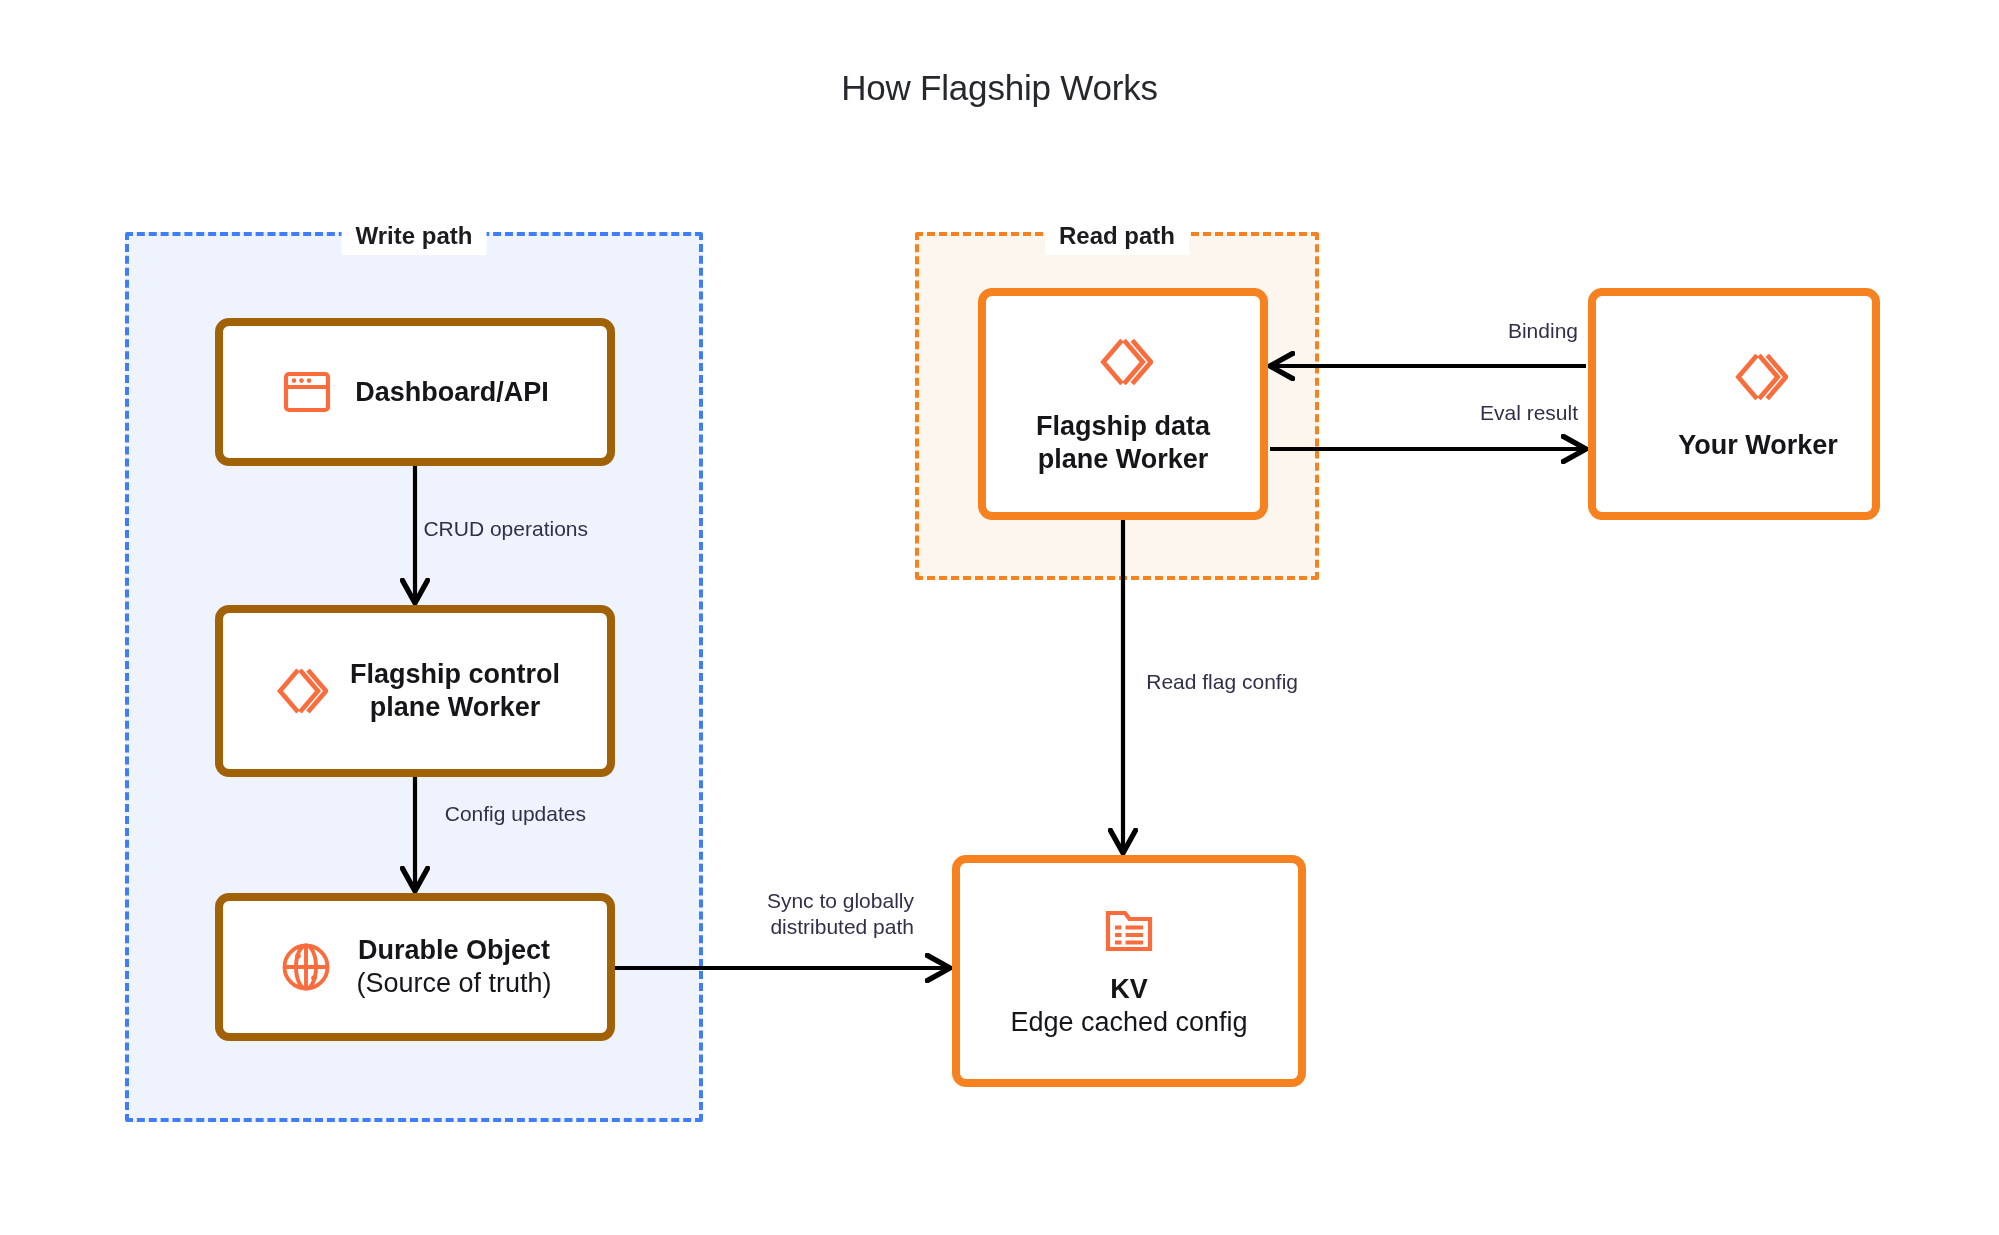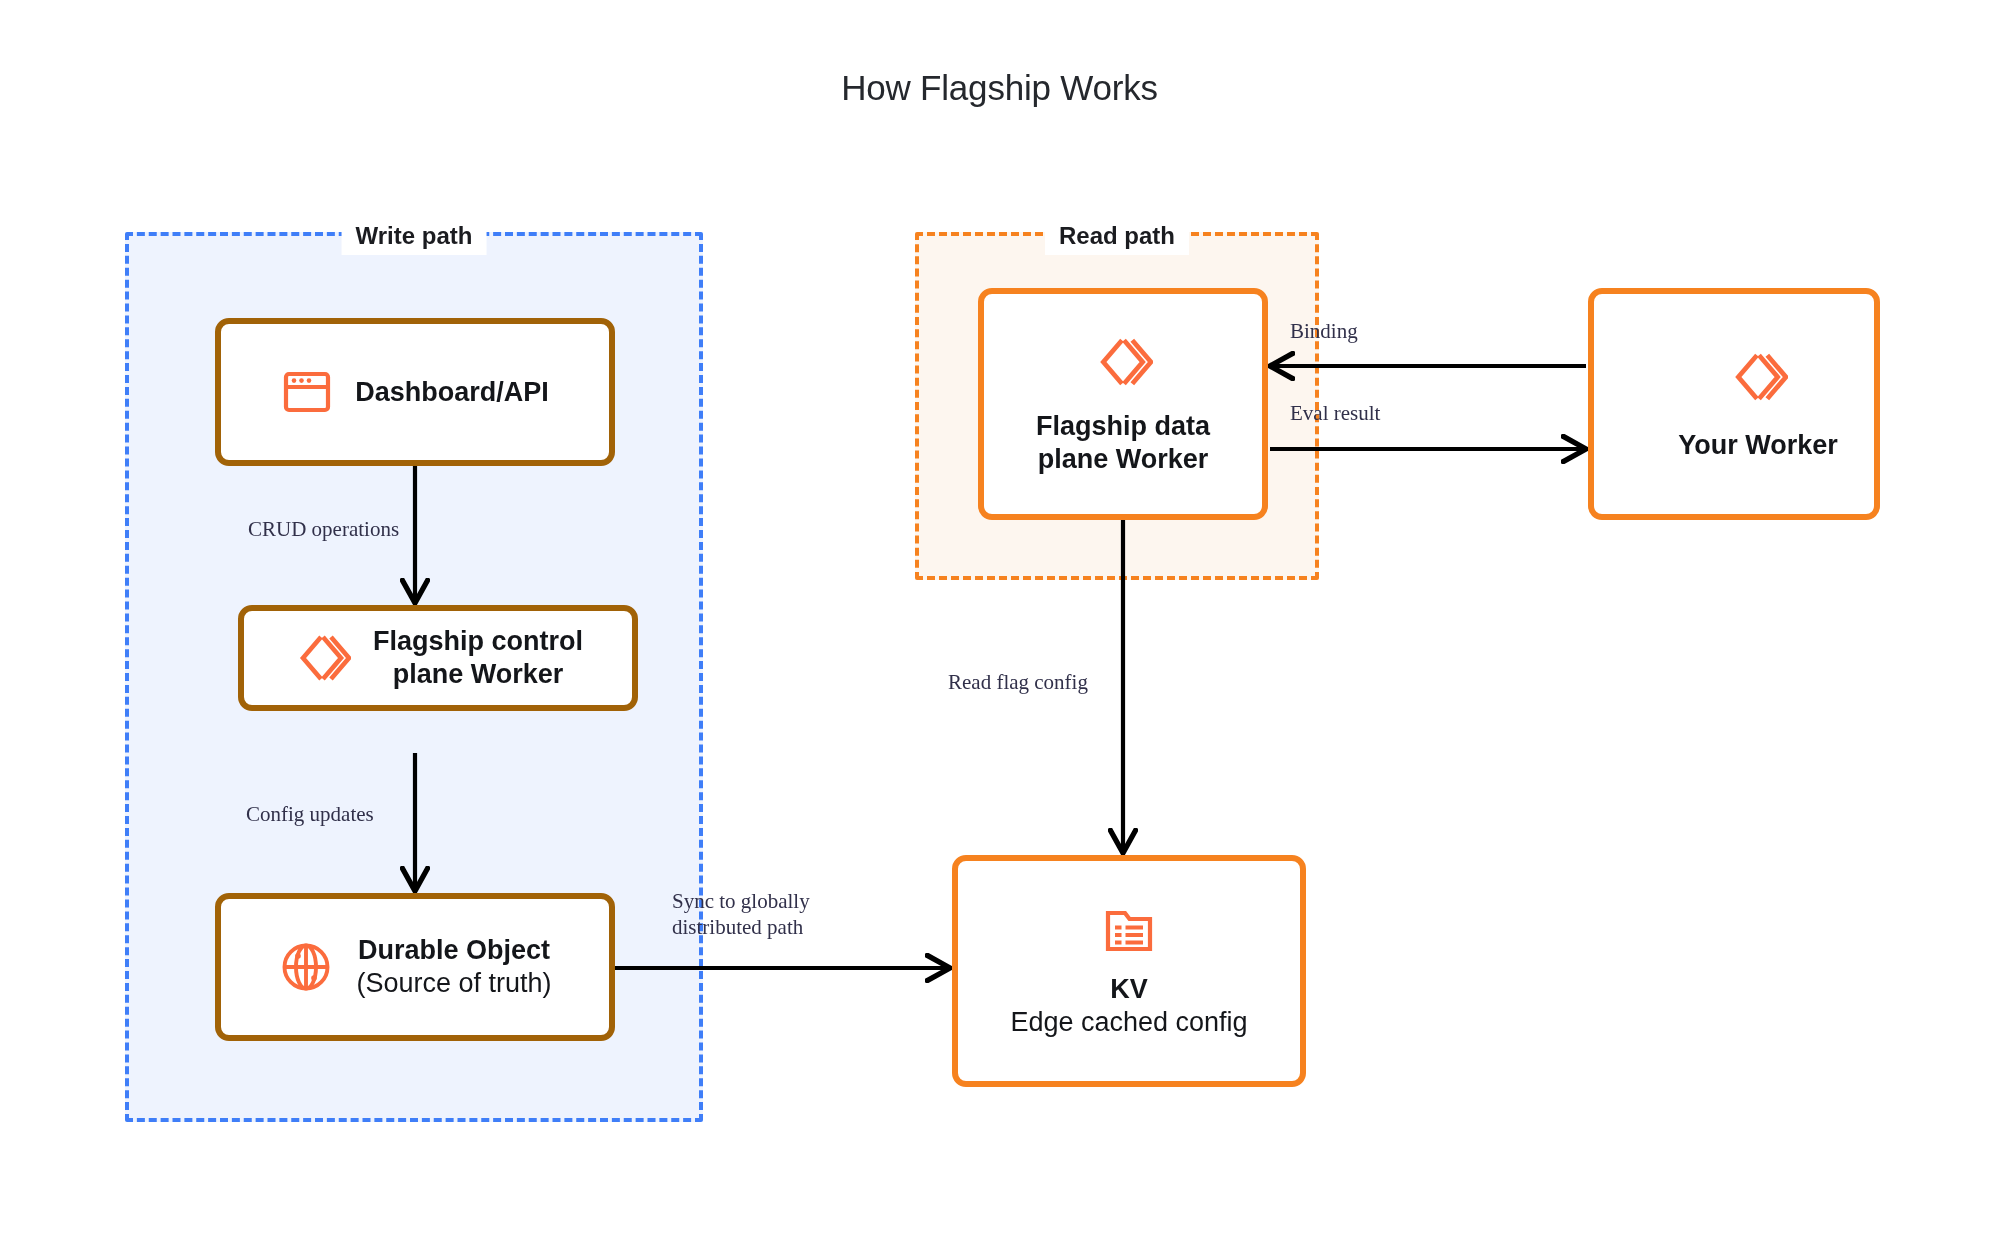--- a/index.html
+++ b/index.html
@@ -69,21 +69,21 @@
     white-space: nowrap;
     line-height: 38px;
   }
 
   
   .node {
     position: absolute;
     box-sizing: border-box;
     background: #ffffff;
     border-radius: 14px;
-    border: 6px solid #a16207;
+    border: 8px solid #a16207;
     display: flex;
     flex-direction: column;
     align-items: center;
     justify-content: center;
   }
   .node.orange { border-color: #f6821f; }
 
   .node-row {
     display: flex;
     flex-direction: row;
@@ -112,45 +112,44 @@
     text-align: center;
   }
   .icon {
     flex: 0 0 auto;
     display: block;
     line-height: 0;
   }
 
   
   #node-dashboard   { left: 215px; top: 318px;  width: 400px; height: 148px; }
-  #node-control     { left: 215px; top: 605px;  width: 400px; height: 106px; margin-left: 23px; }
+  #node-control     { left: 215px; top: 605px;  width: 400px; height: 172px; }
   #node-durable     { left: 215px; top: 893px;  width: 400px; height: 148px; }
   #node-dataplane   { left: 978px; top: 288px;  width: 290px; height: 232px; }
   #node-yourworker  { left: 1588px; top: 288px; width: 292px; height: 232px; padding-left: 48px; }
   #node-kv          { left: 952px; top: 855px;  width: 354px; height: 232px; }
 
   
   #wires {
     position: absolute;
     left: 0; top: 0;
     width: 1999px;
     height: 1235px;
     pointer-events: none;
   }
 
   
   .edge-label {
     position: absolute;
     font-size: 21px;
     color: #31304a;
     line-height: 1.26;
-    text-align: left;
+    text-align: right;
     white-space: pre-line;
     background: transparent;
-    font-family: Liberation Serif, serif;
   }
   #lbl-crud       { left: 248px;  top: 516px; width: 340px; }
   #lbl-config     { left: 246px;  top: 801px; width: 340px; }
   #lbl-sync       { left: 672px;  top: 888px; width: 242px; }
   #lbl-readflag   { left: 948px;  top: 669px; width: 350px; }
   #lbl-binding    { left: 1290px; top: 318px; width: 288px; }
   #lbl-eval       { left: 1290px; top: 400px; width: 288px; }
 </style>
 </head>
 <body>

